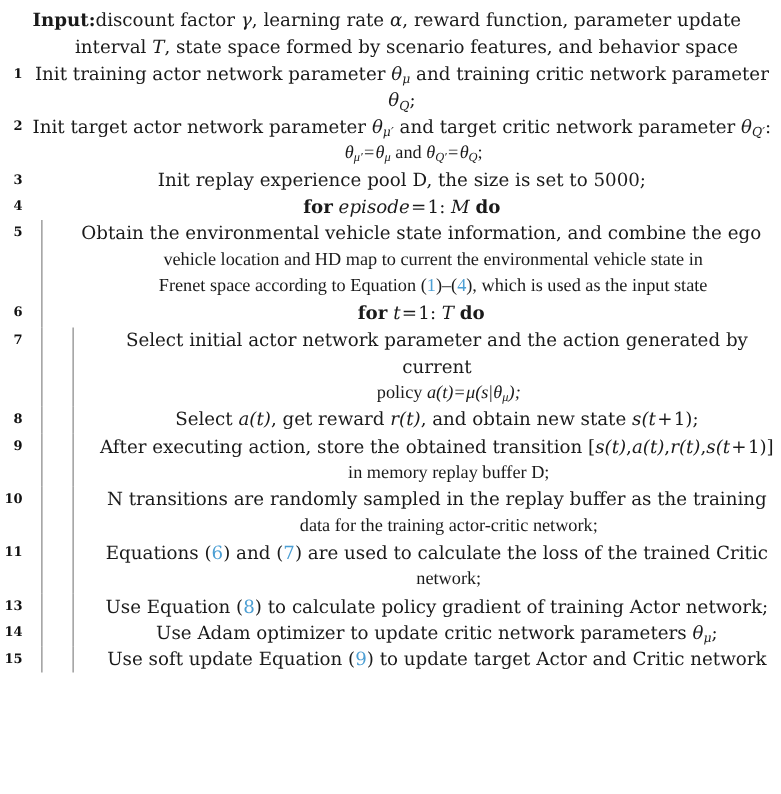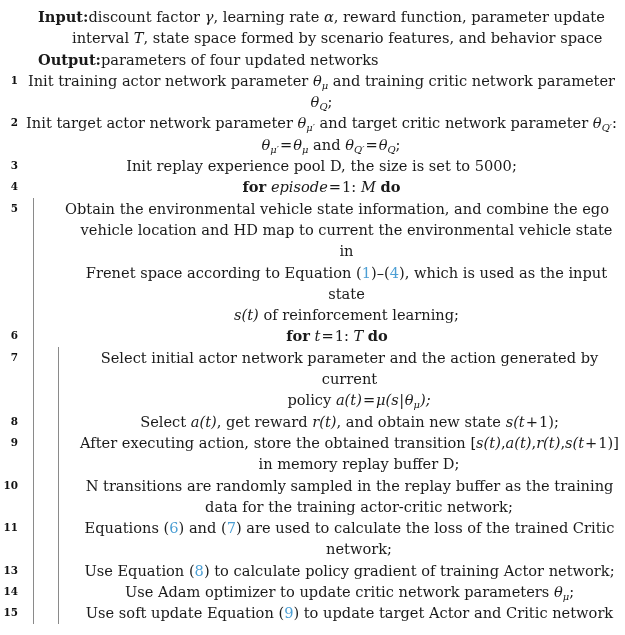--- a/index.html
+++ b/index.html
@@ -20,21 +20,21 @@
     position: relative;
     width: 625px;
     height: 635px;
     box-sizing: border-box;
     padding: 6px 0 0 0;
     font-size: 14.6px;
     line-height: 21.3px;
   }
 
   
-  .hdr-block { padding-left: 16px; }
+  .hdr-block { padding-left: 4px; }
   .hdr-line {
     position: relative;
     padding-left: 22px;
     padding-right: 6px;
   }
   .hdr-line.cont { padding-left: 56px; }
   .kw-bold { font-weight: bold; }
 
   
   .row {
@@ -78,20 +78,21 @@
   }
 
   
   .hang {
     display: block;
     text-indent: 0;
   }
   .cont-ln {
     display: block;
     padding-left: 19px;
+    font-family: Liberation Serif, serif;
   }
 
   
   .mi { font-style: italic; }
   .mnum { font-style: normal; }
   .eqref { color: #4c9fd4; }
   .op { font-style: normal; padding: 0 1px; }
   sub.sb {
     font-size: 0.68em;
     font-style: italic;
@@ -105,23 +106,20 @@
 
 <div id="algorithm">
 
   <div class="hdr-block">
     <div class="hdr-line">
       <span class="kw-bold">Input:</span><span>discount factor </span><span class="mi">γ</span><span>, learning rate </span><span class="mi">α</span><span>, reward function, parameter update</span>
     </div>
     <div class="hdr-line cont">
       <span>interval </span><span class="mi">T</span><span>, state space formed by scenario features, and behavior space</span>
     </div>
-    <div class="hdr-line">
-      <span class="kw-bold">Output:</span><span>parameters of four updated networks</span>
-    </div>
   </div>
 
   <div class="row lvl0">
     <span class="gutter">1</span>
     <div class="body-txt">
       <span>Init training actor network parameter </span><span class="mi">θ</span><sub class="sb">μ</sub><span> and training critic network parameter </span><span class="mi">θ</span><sub class="sb">Q</sub><span>;</span>
     </div>
   </div>
 
   <div class="row lvl0">
@@ -143,21 +141,20 @@
       <span class="kw-bold">for</span>&nbsp;<span class="mi">episode</span><span class="op">=</span><span class="mnum">1</span><span>:</span>&nbsp;<span class="mi">M</span>&nbsp;<span class="kw-bold">do</span>
     </div>
   </div>
 
   <div class="row lvl1">
     <span class="gutter">5</span>
     <div class="body-txt">
       <span class="hang">Obtain the environmental vehicle state information, and combine the ego</span>
       <span class="cont-ln">vehicle location and HD map to current the environmental vehicle state in</span>
       <span class="cont-ln"><span>Frenet space according to Equation (</span><span class="eqref">1</span><span>)–(</span><span class="eqref">4</span><span>), which is used as the input state</span></span>
-      <span class="cont-ln"><span class="mi">s</span><span class="mi">(t)</span><span> of reinforcement learning;</span></span>
     </div>
   </div>
 
   <div class="row lvl1">
     <span class="gutter">6</span>
     <div class="body-txt">
       <span class="kw-bold">for</span>&nbsp;<span class="mi">t</span><span class="op">=</span><span class="mnum">1</span><span>:</span>&nbsp;<span class="mi">T</span>&nbsp;<span class="kw-bold">do</span>
     </div>
   </div>
 

